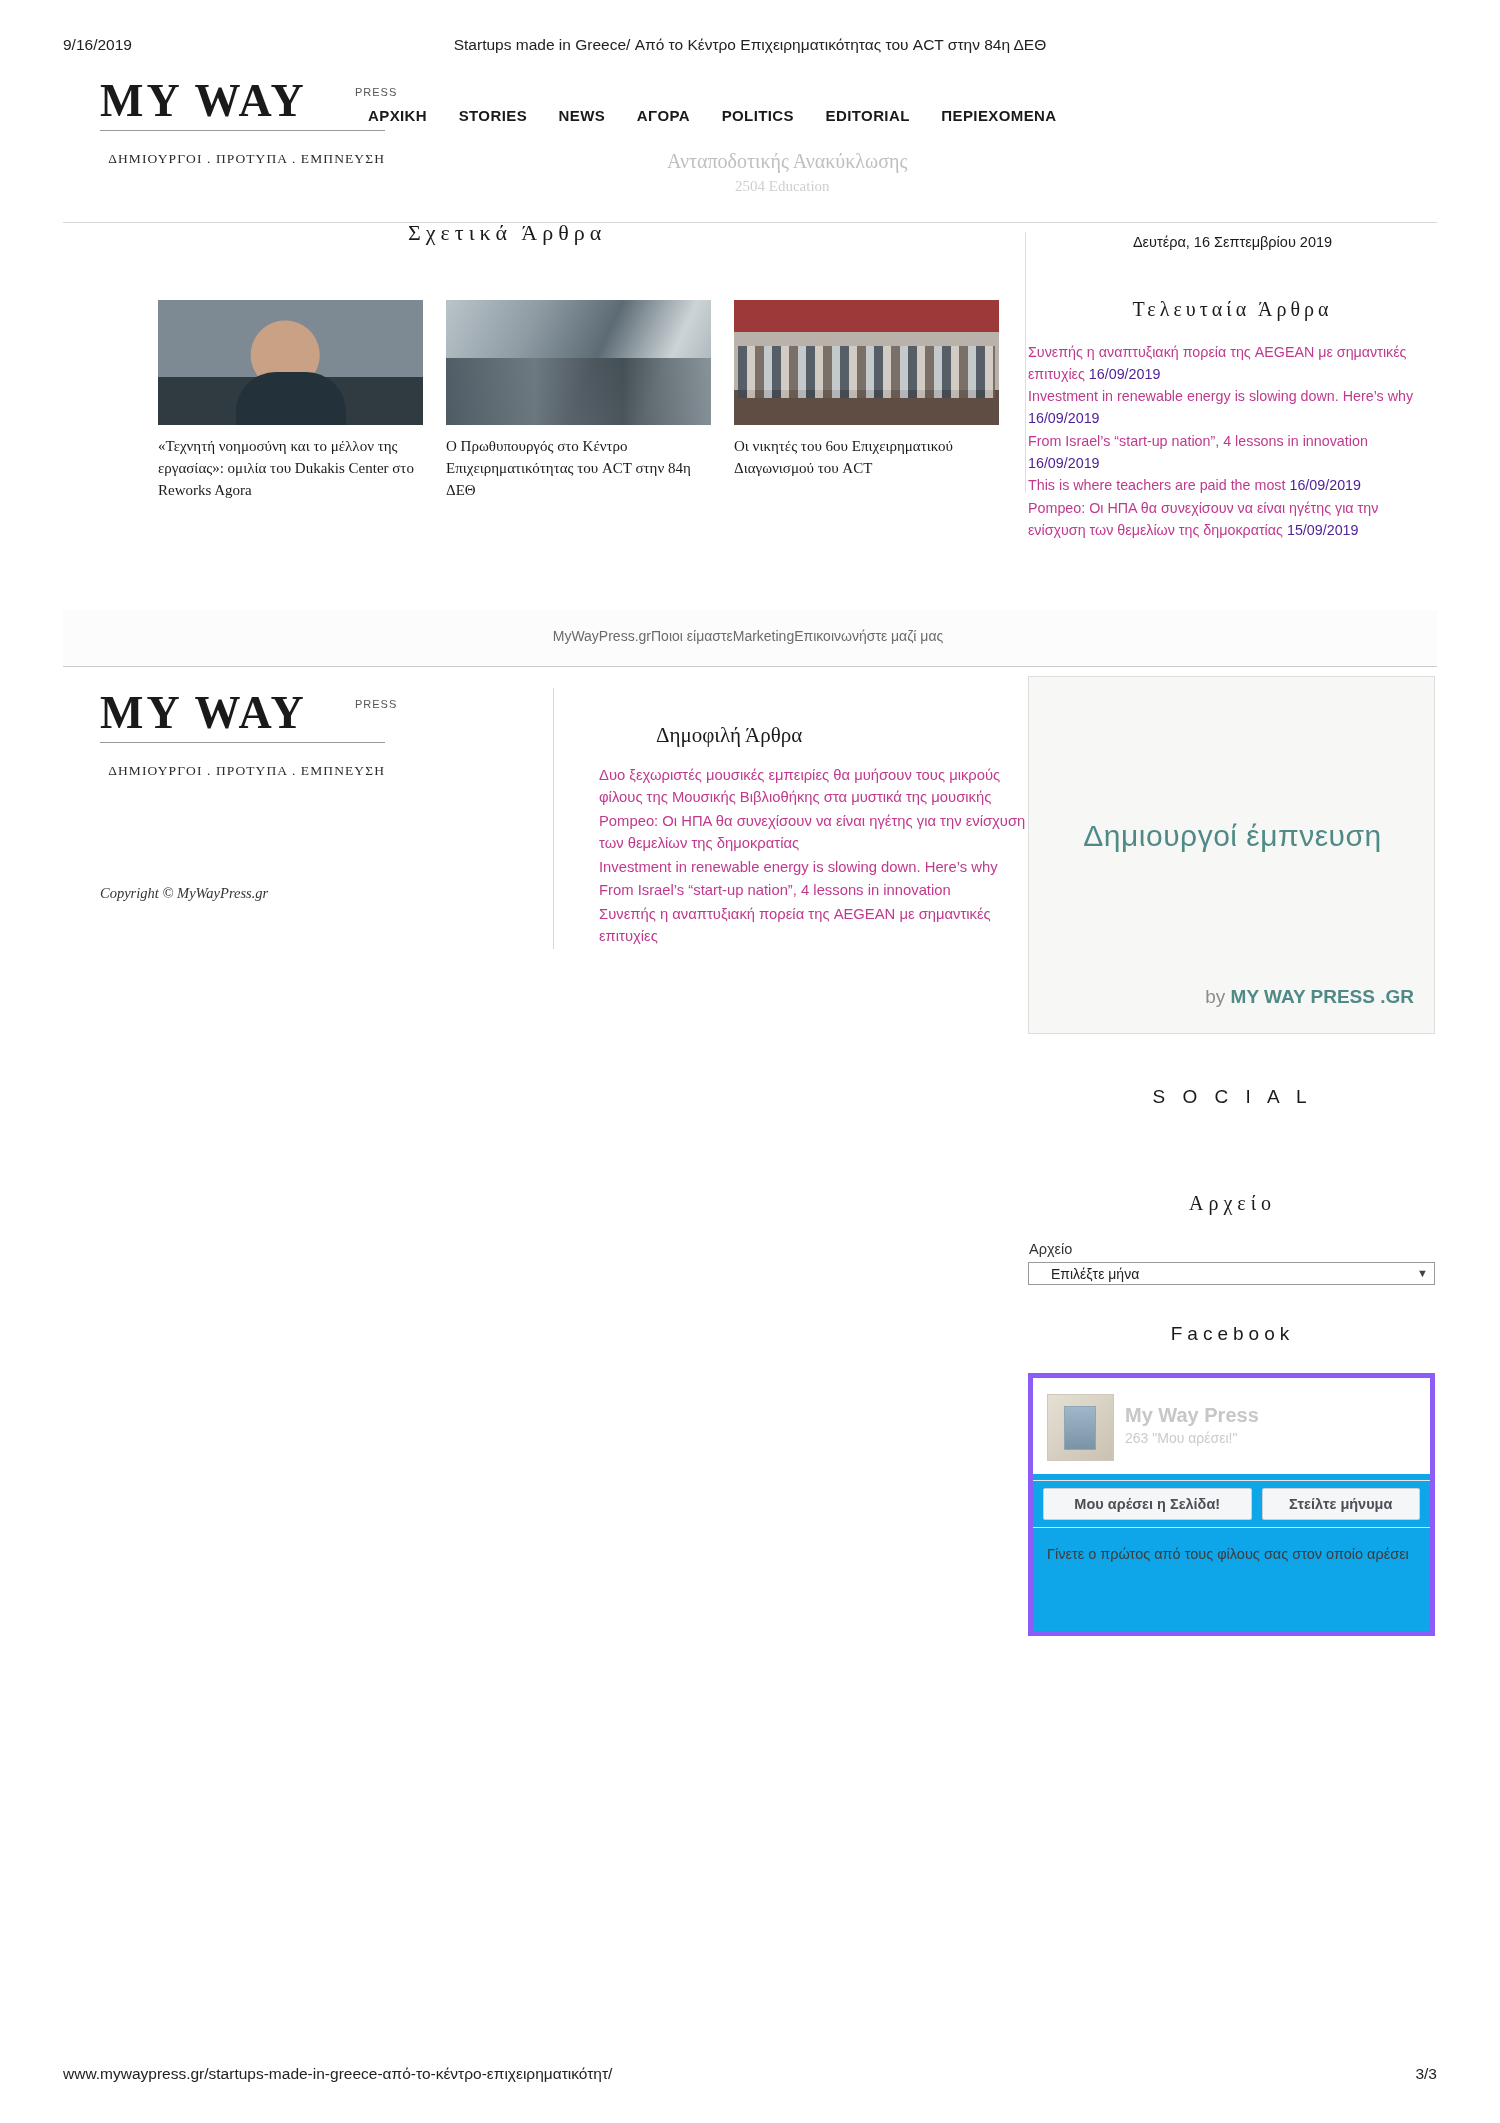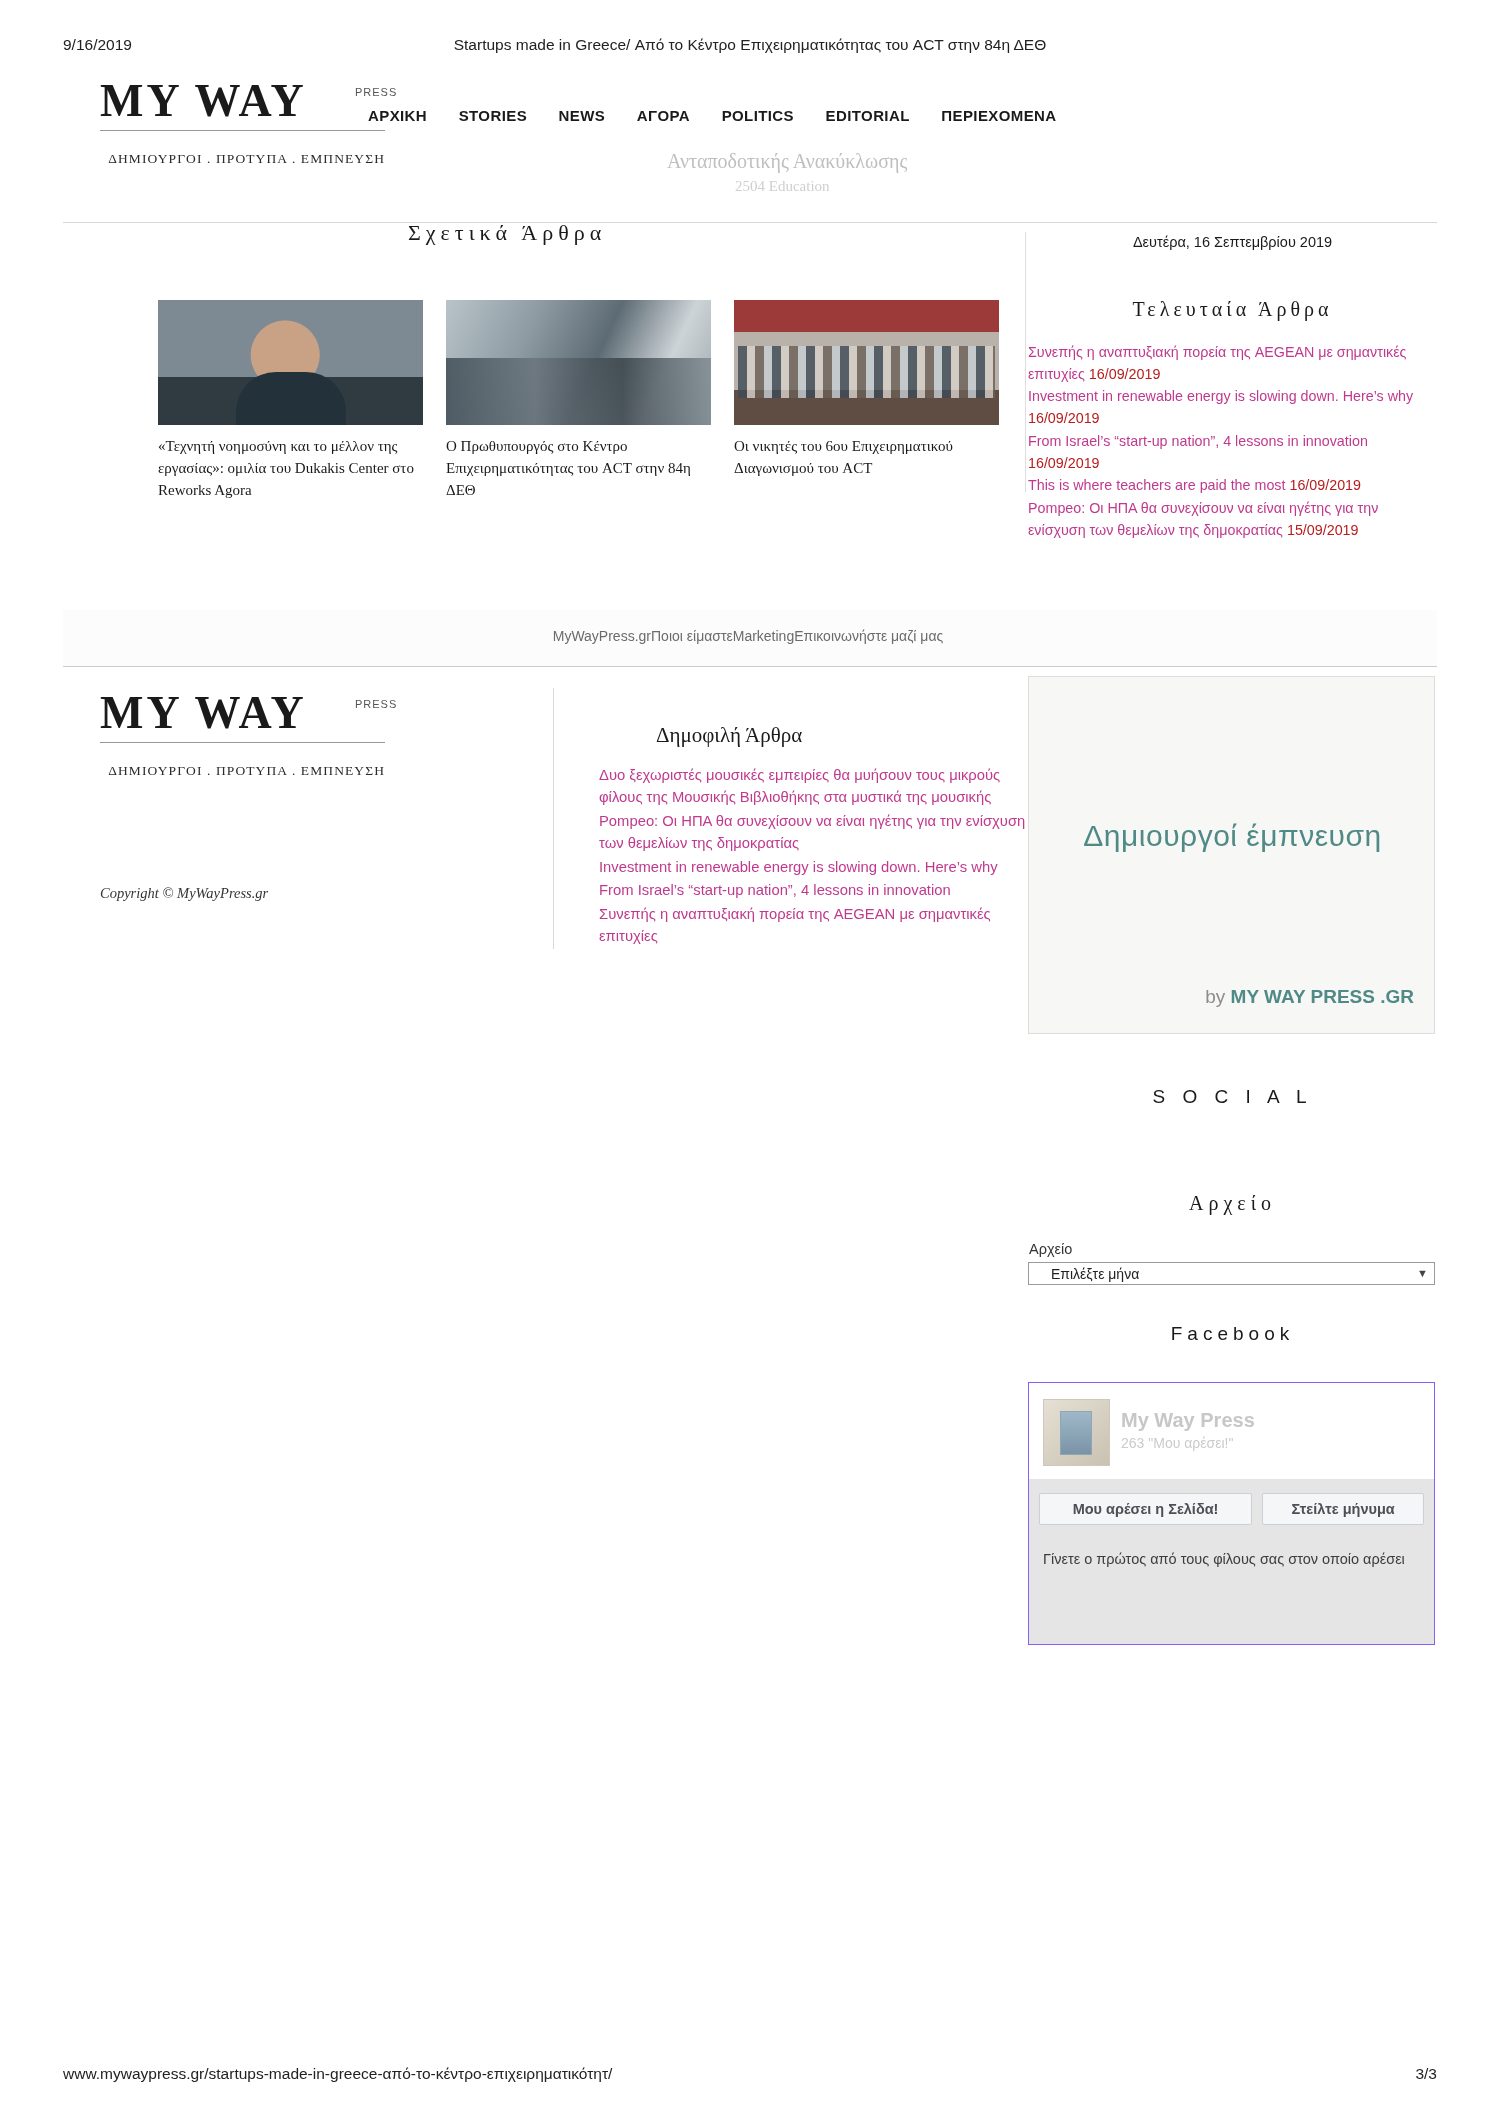--- a/index.html
+++ b/index.html
@@ -268,21 +268,21 @@
     line-height: 1.52;
   }
   .latest-item {
     margin-bottom: 1px;
   }
   .latest-item a {
     color: #c0398e;
     text-decoration: none;
   }
   .latest-item .dt {
-    color: #b91c1c;
+    color: #4c1d95;
   }
 
   
   .band {
     position: absolute;
     left: 0;
     top: 536px;
     width: 1374px;
     height: 56px;
     background: #fcfcfc;
@@ -442,24 +442,24 @@
   }
 
   .fb-title {
     font-size: 19px;
     letter-spacing: 5px;
     color: #1a1a1a;
     text-align: center;
     margin-top: 38px;
   }
   .fb-widget {
-    margin-top: 37px;
+    margin-top: 28px;
     width: 407px;
-    border: 1px solid #8b5cf6;
-    background: #e5e5e5;
+    border: 5px solid #8b5cf6;
+    background: #0ea5e9;
     box-sizing: border-box;
     position: relative;
     height: 263px;
   }
   .fb-cover {
     height: 96px;
     background: #ffffff;
     position: relative;
   }
   .fb-logo {

